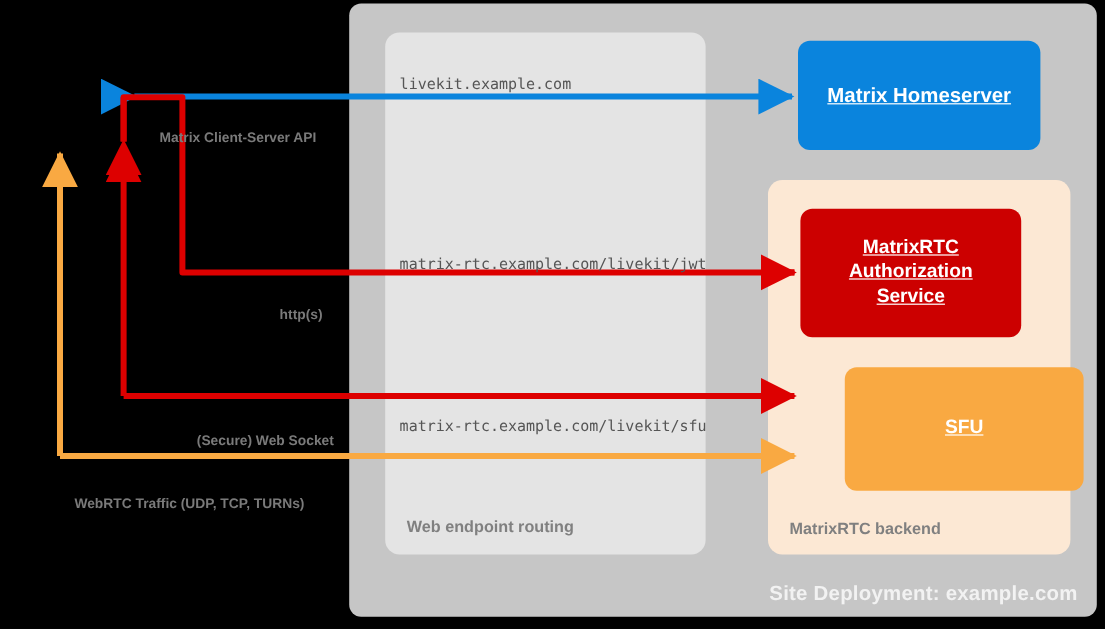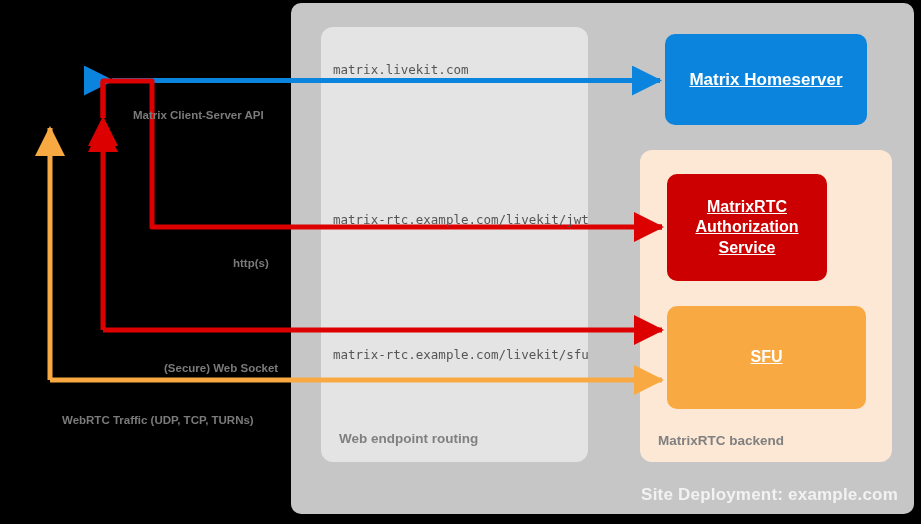--- a/index.html
+++ b/index.html
@@ -91,27 +91,27 @@
     left: 665px;
     top: 34px;
     width: 202px;
     height: 91px;
     background: #0a84dd;
     font-size: 17px;
   }
   .box-auth {
     left: 667px;
     top: 174px;
-    width: 160px;
+    width: 184px;
     height: 107px;
     background: #cc0000;
     font-size: 16px;
   }
   .box-sfu {
-    left: 667px;
+    left: 704px;
     top: 306px;
     width: 199px;
     height: 103px;
     background: #f9a942;
     font-size: 16px;
   }
 
   
   .client-circle {
     position: absolute;
@@ -229,17 +229,17 @@
 
   <div class="box box-sfu">
     <span>SFU</span>
   </div>
 
   <div class="edge-label lbl-api">Matrix Client-Server API</div>
   <div class="edge-label lbl-http">http(s)</div>
   <div class="edge-label lbl-ws">(Secure) Web Socket</div>
   <div class="edge-label lbl-webrtc">WebRTC Traffic (UDP, TCP, TURNs)</div>
 
-  <div class="url-label url-matrix">matrix.livekit.com</div>
+  <div class="url-label url-matrix">livekit.example.com</div>
   <div class="url-label url-jwt">matrix-rtc.example.com/livekit/jwt</div>
   <div class="url-label url-sfu">matrix-rtc.example.com/livekit/sfu</div>
 
 </div>
 
 </body></html>

